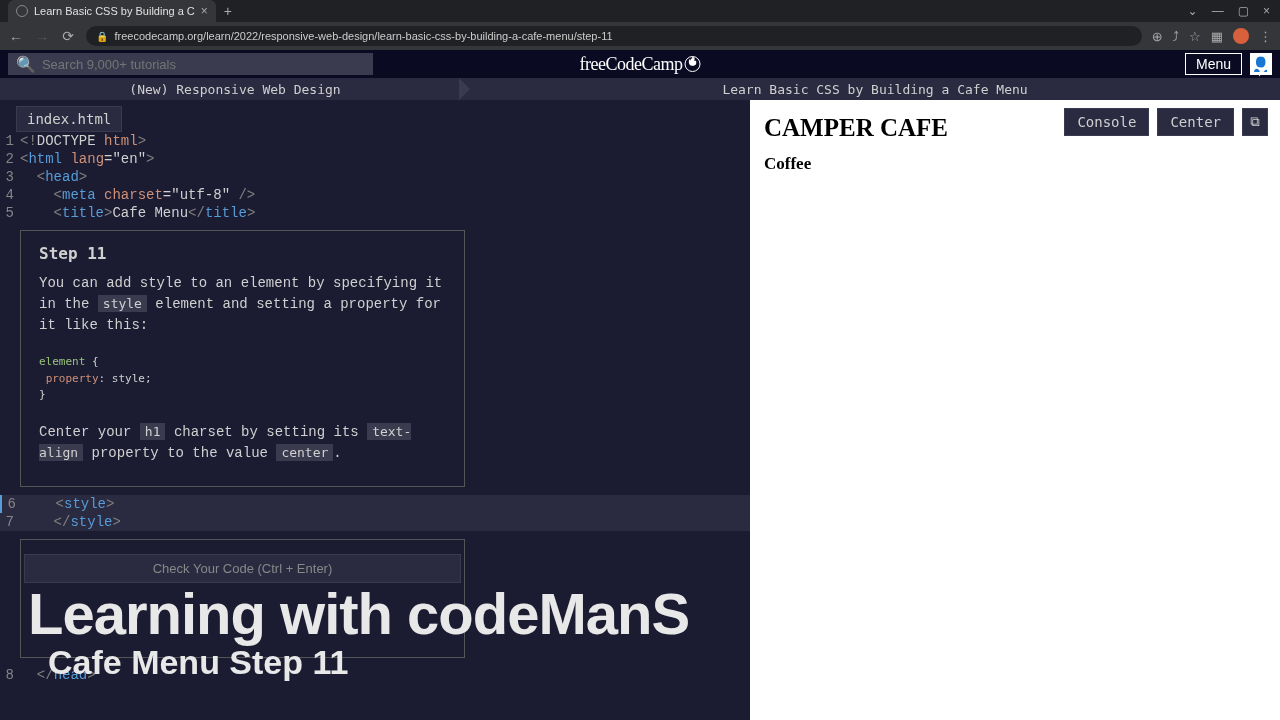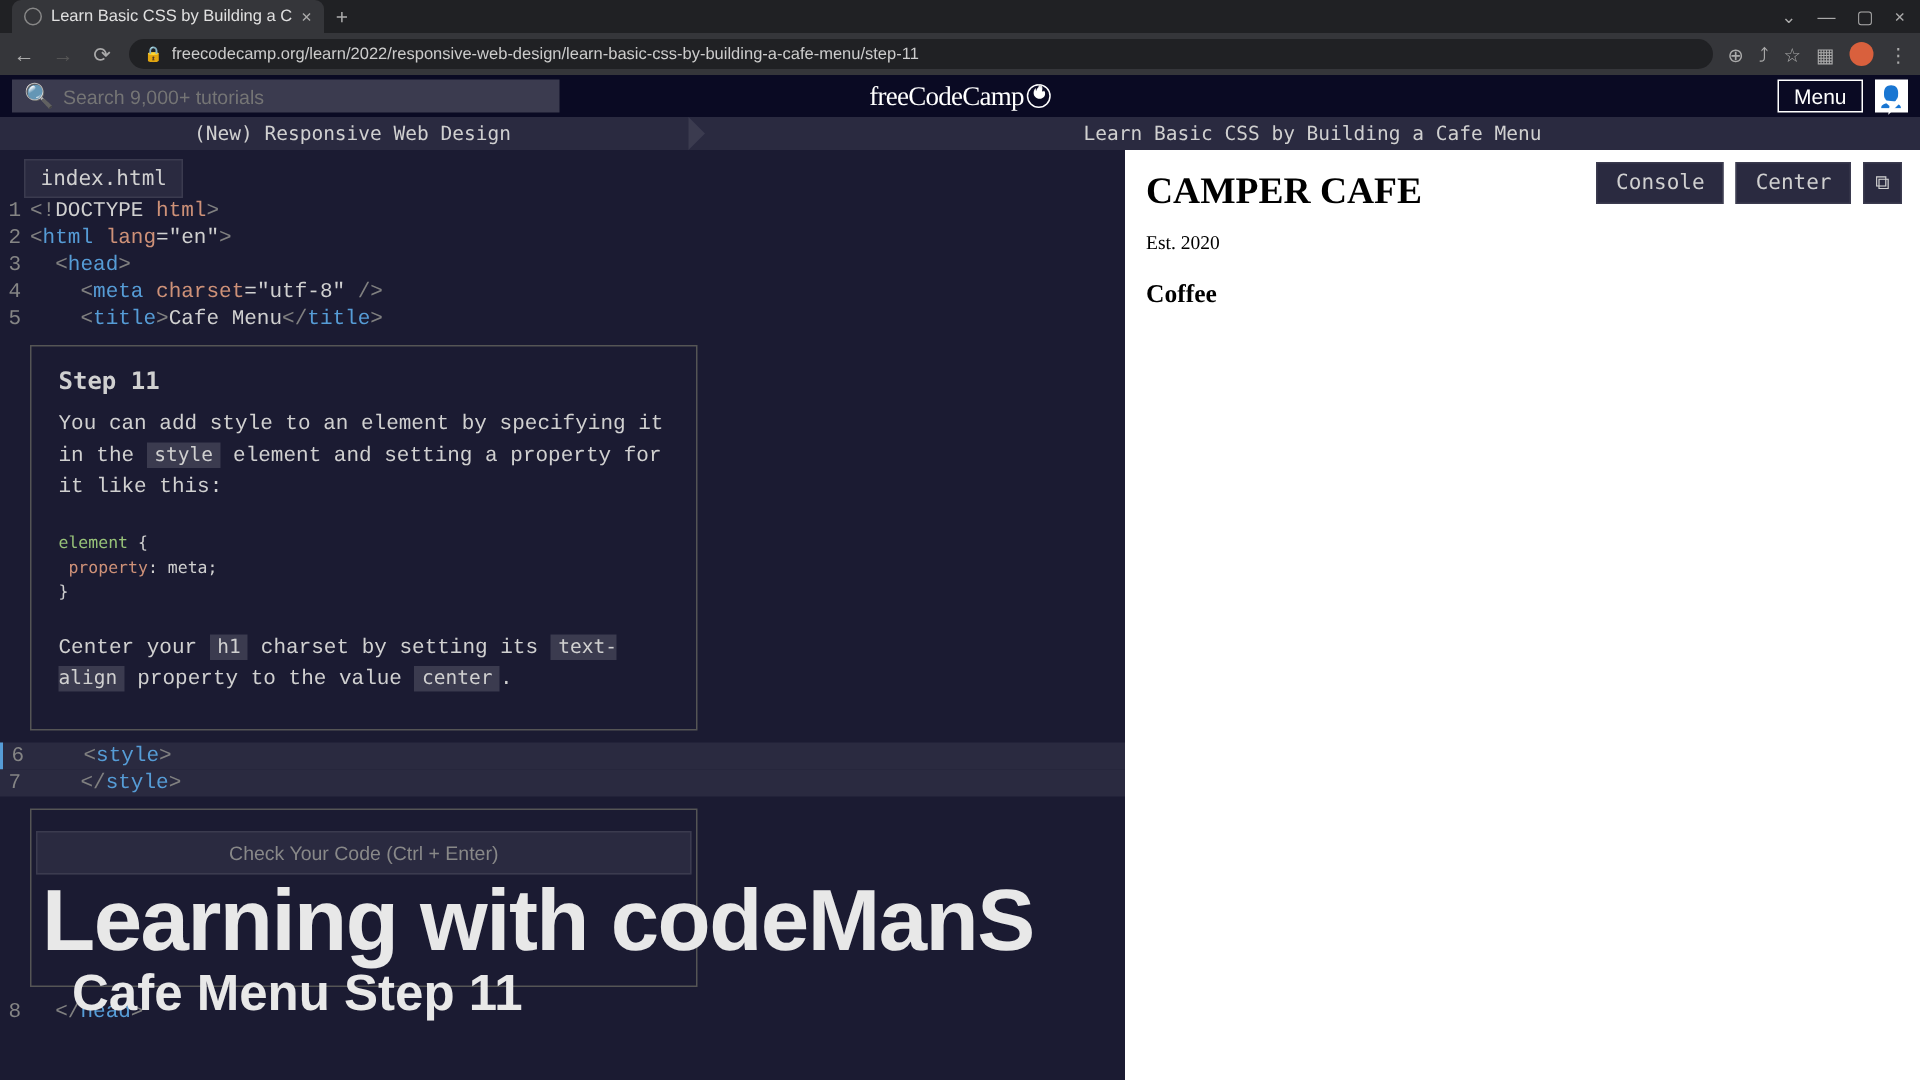--- a/index.html
+++ b/index.html
@@ -488,21 +488,21 @@
           <div class="code">    <span class="tag-bracket">&lt;</span><span class="tag-name">title</span><span class="tag-bracket">&gt;</span><span>Cafe Menu</span><span class="tag-bracket">&lt;/</span><span class="tag-name">title</span><span class="tag-bracket">&gt;</span></div>
         </div>
 
       <div class="instruction-box">
         <div class="step-title">Step 11</div>
         <p>
           <span>You can add style to an element by specifying it in the </span><span class="inline-code">style</span><span> element and setting a property for it like this:</span>
         </p>
         <div class="code-example">
           <div><span class="ex-selector">element</span><span> {</span></div>
-          <div>&nbsp;<span class="ex-prop">property</span><span>: meta;</span></div>
+          <div>&nbsp;<span class="ex-prop">property</span><span>: style;</span></div>
           <div>}</div>
         </div>
         <p>
           <span>Center your </span><span class="inline-code">h1</span><span> charset by setting its </span><span class="inline-code">text-align</span><span> property to the value </span><span class="inline-code">center</span><span>.</span>
         </p>
       </div>
 
       <div class="code-line highlight-line highlight-border-left">
           <div class="gutter">6</div>
           <div class="code">    <span class="tag-bracket">&lt;</span><span class="tag-name">style</span><span class="tag-bracket">&gt;</span></div>
@@ -519,21 +519,20 @@
 
       <div class="code-line">
           <div class="gutter">8</div>
           <div class="code">  <span class="tag-bracket">&lt;/</span><span class="tag-name">head</span><span class="tag-bracket">&gt;</span></div>
         </div>
     </div>
   </div>
 
   <div class="preview-panel">
     <h1>CAMPER CAFE</h1>
-    <p class="est">Est. 2020</p>
     <h2>Coffee</h2>
   </div>
 </div>
 
 <div class="overlay">
   <div class="overlay-line1">Learning with codeManS</div>
   <div class="overlay-line2">Cafe Menu Step 11</div>
 </div>
 
 <div style="position:absolute; right:12px; top:60px; color:#fff; font-size:16px; transform:rotate(-20deg)">➤</div>

